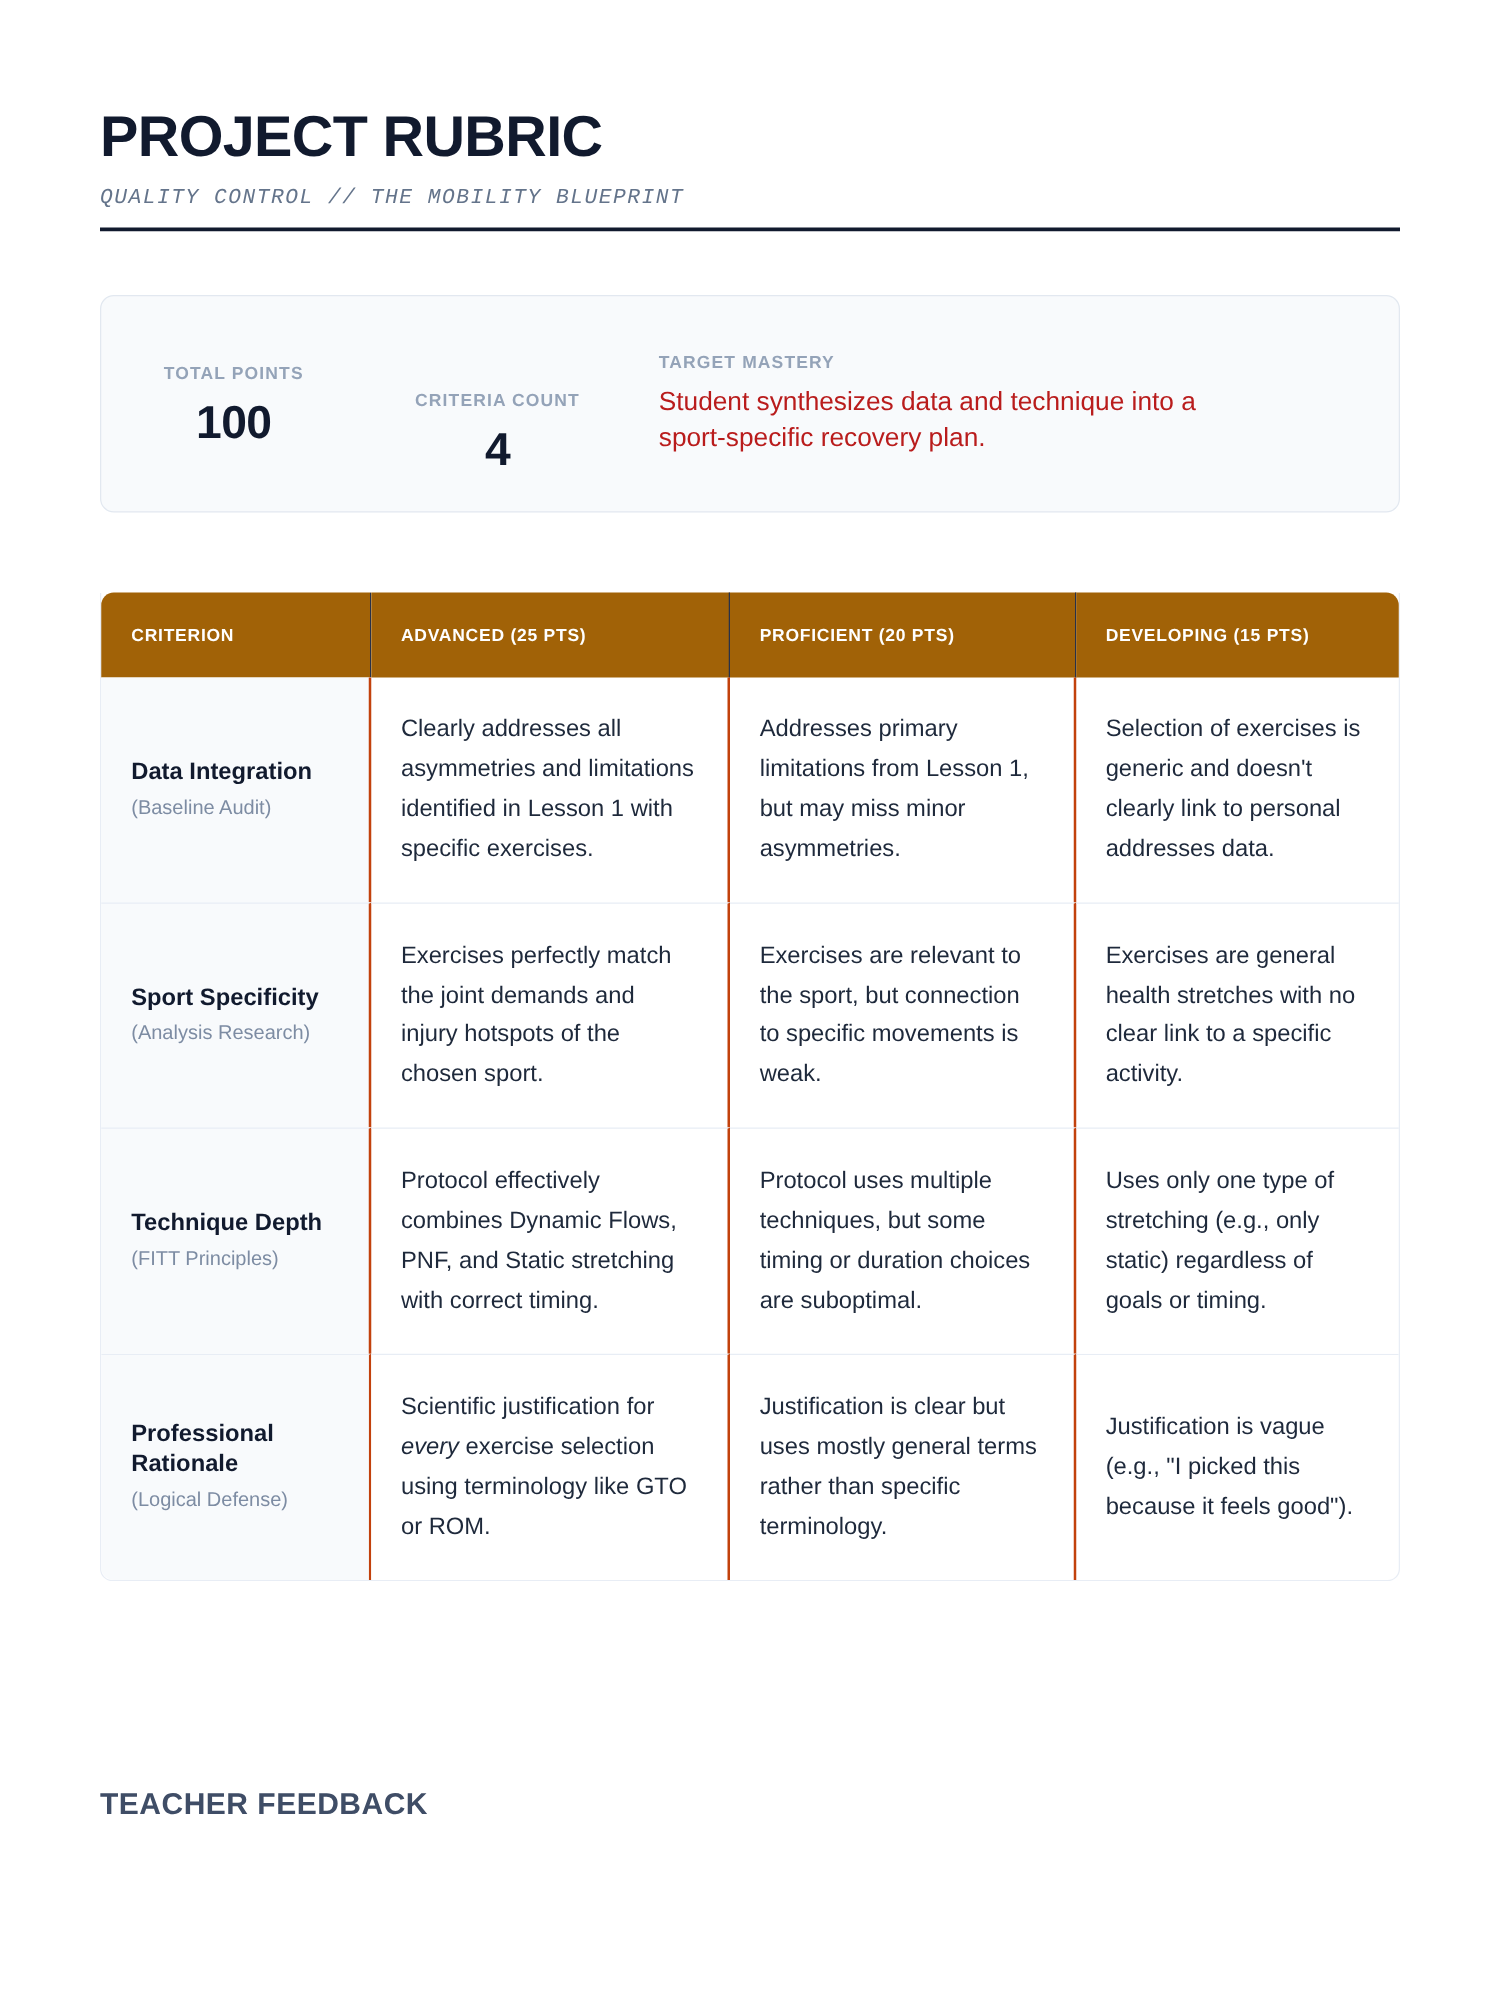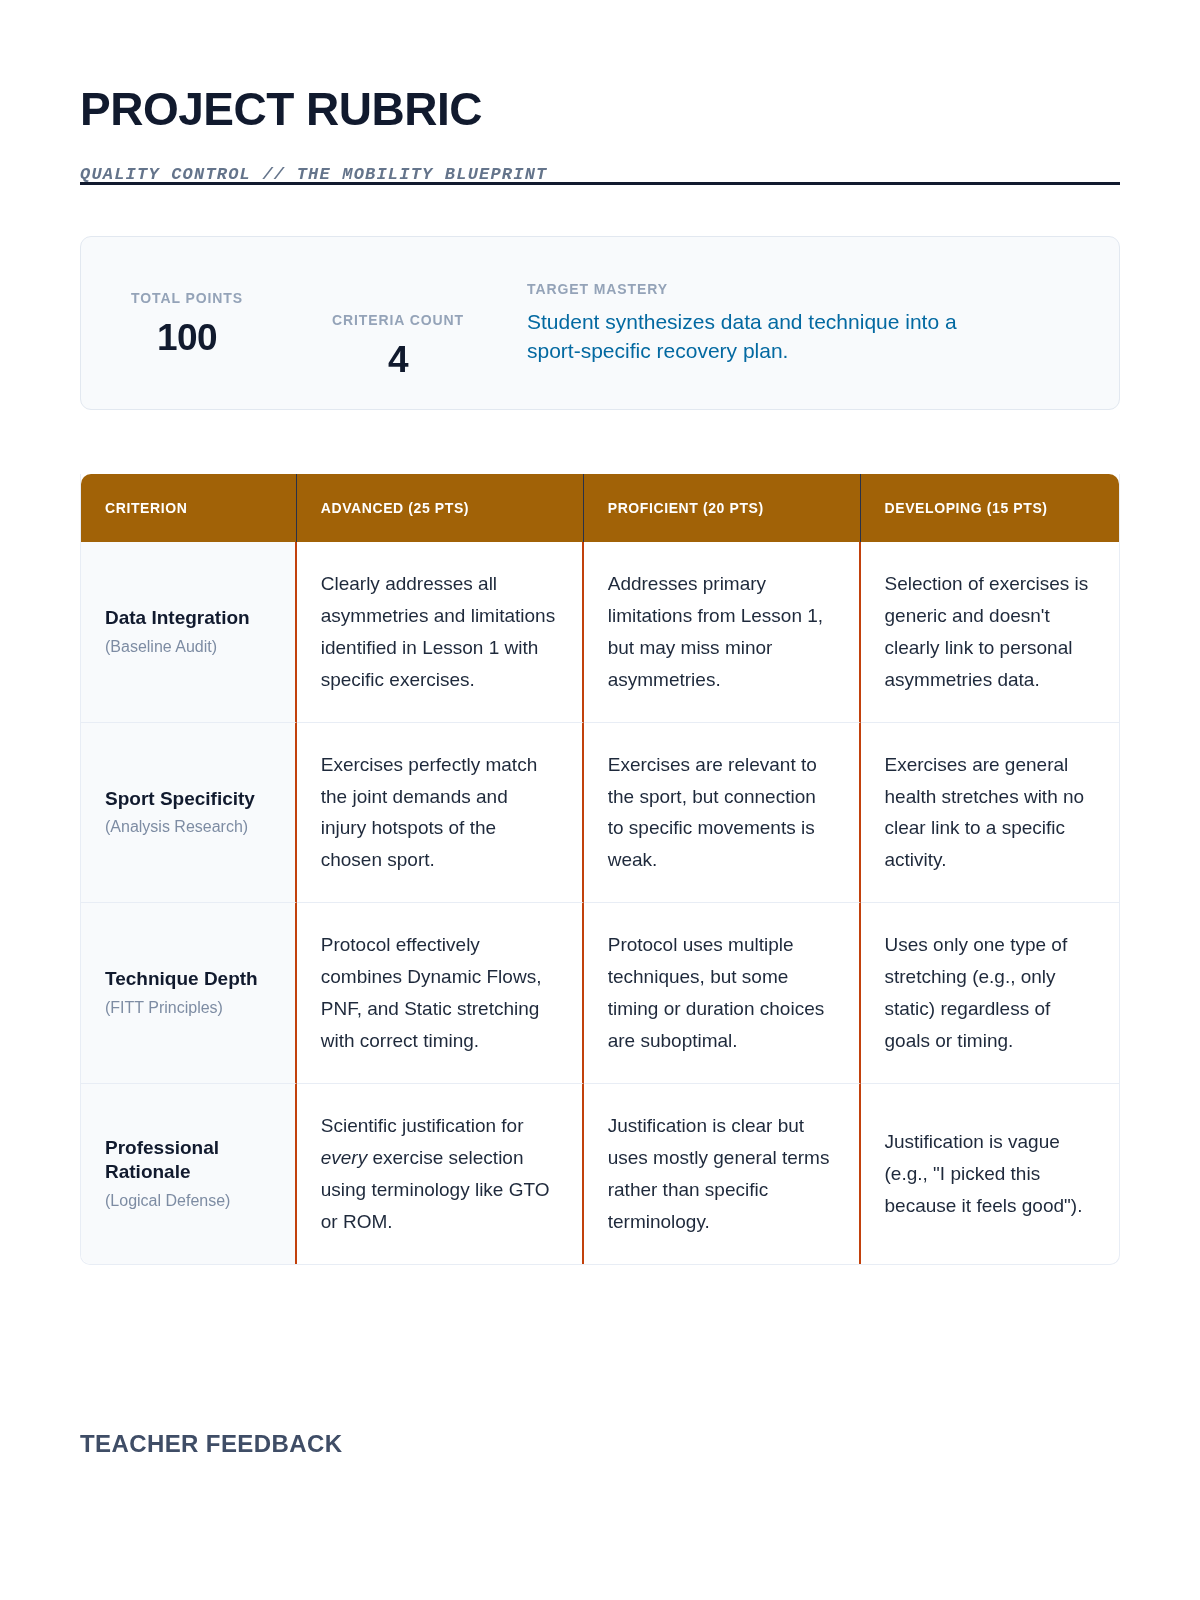--- a/index.html
+++ b/index.html
@@ -30,28 +30,27 @@
   }
   .doc-title {
     font-size: 46px;
     font-weight: 700;
     letter-spacing: -0.5px;
     color: #111a2e;
     line-height: 1.0;
     font-stretch: condensed;
   }
   .doc-subtitle {
-    margin-top: 33px;
+    margin-top: 17px;
     font-family: "Liberation Mono", "DejaVu Sans Mono", monospace;
     font-size: 17px;
     font-style: italic;
     letter-spacing: 1.2px;
     color: #64748b;
     white-space: nowrap;
-    font-weight: bold;
   }
   .header-right {
     position: absolute;
     top: 78px;
     right: 0;
     text-align: right;
     width: 260px;
   }
   .year {
     font-size: 50px;
@@ -110,21 +109,21 @@
     margin-top: 13px;
     font-size: 37px;
     font-weight: 700;
     color: #111a2e;
     line-height: 1;
     letter-spacing: -0.5px;
   }
   .stat-text {
     margin-top: 11px;
     font-size: 21px;
-    color: #0369a1;
+    color: #b91c1c;
     line-height: 1.34;
     max-width: 470px;
   }
 
   
   .table {
     margin-top: 64px;
     width: 100%;
     border: 1px solid #e8edf5;
     border-top: none;
@@ -243,21 +242,21 @@
     </thead>
     <tbody>
 
       <tr>
         <td class="col-criterion">
           <div class="crit-name">Data Integration</div>
           <div class="crit-sub">(Baseline Audit)</div>
         </td>
         <td>Clearly addresses all asymmetries and limitations identified in Lesson 1 with specific exercises.</td>
         <td>Addresses primary limitations from Lesson 1, but may miss minor asymmetries.</td>
-        <td>Selection of exercises is generic and doesn't clearly link to personal asymmetries data.</td>
+        <td>Selection of exercises is generic and doesn't clearly link to personal addresses data.</td>
       </tr>
 
       <tr>
         <td class="col-criterion">
           <div class="crit-name">Sport Specificity</div>
           <div class="crit-sub">(Analysis Research)</div>
         </td>
         <td>Exercises perfectly match the joint demands and injury hotspots of the chosen sport.</td>
         <td>Exercises are relevant to the sport, but connection to specific movements is weak.</td>
         <td>Exercises are general health stretches with no clear link to a specific activity.</td>

